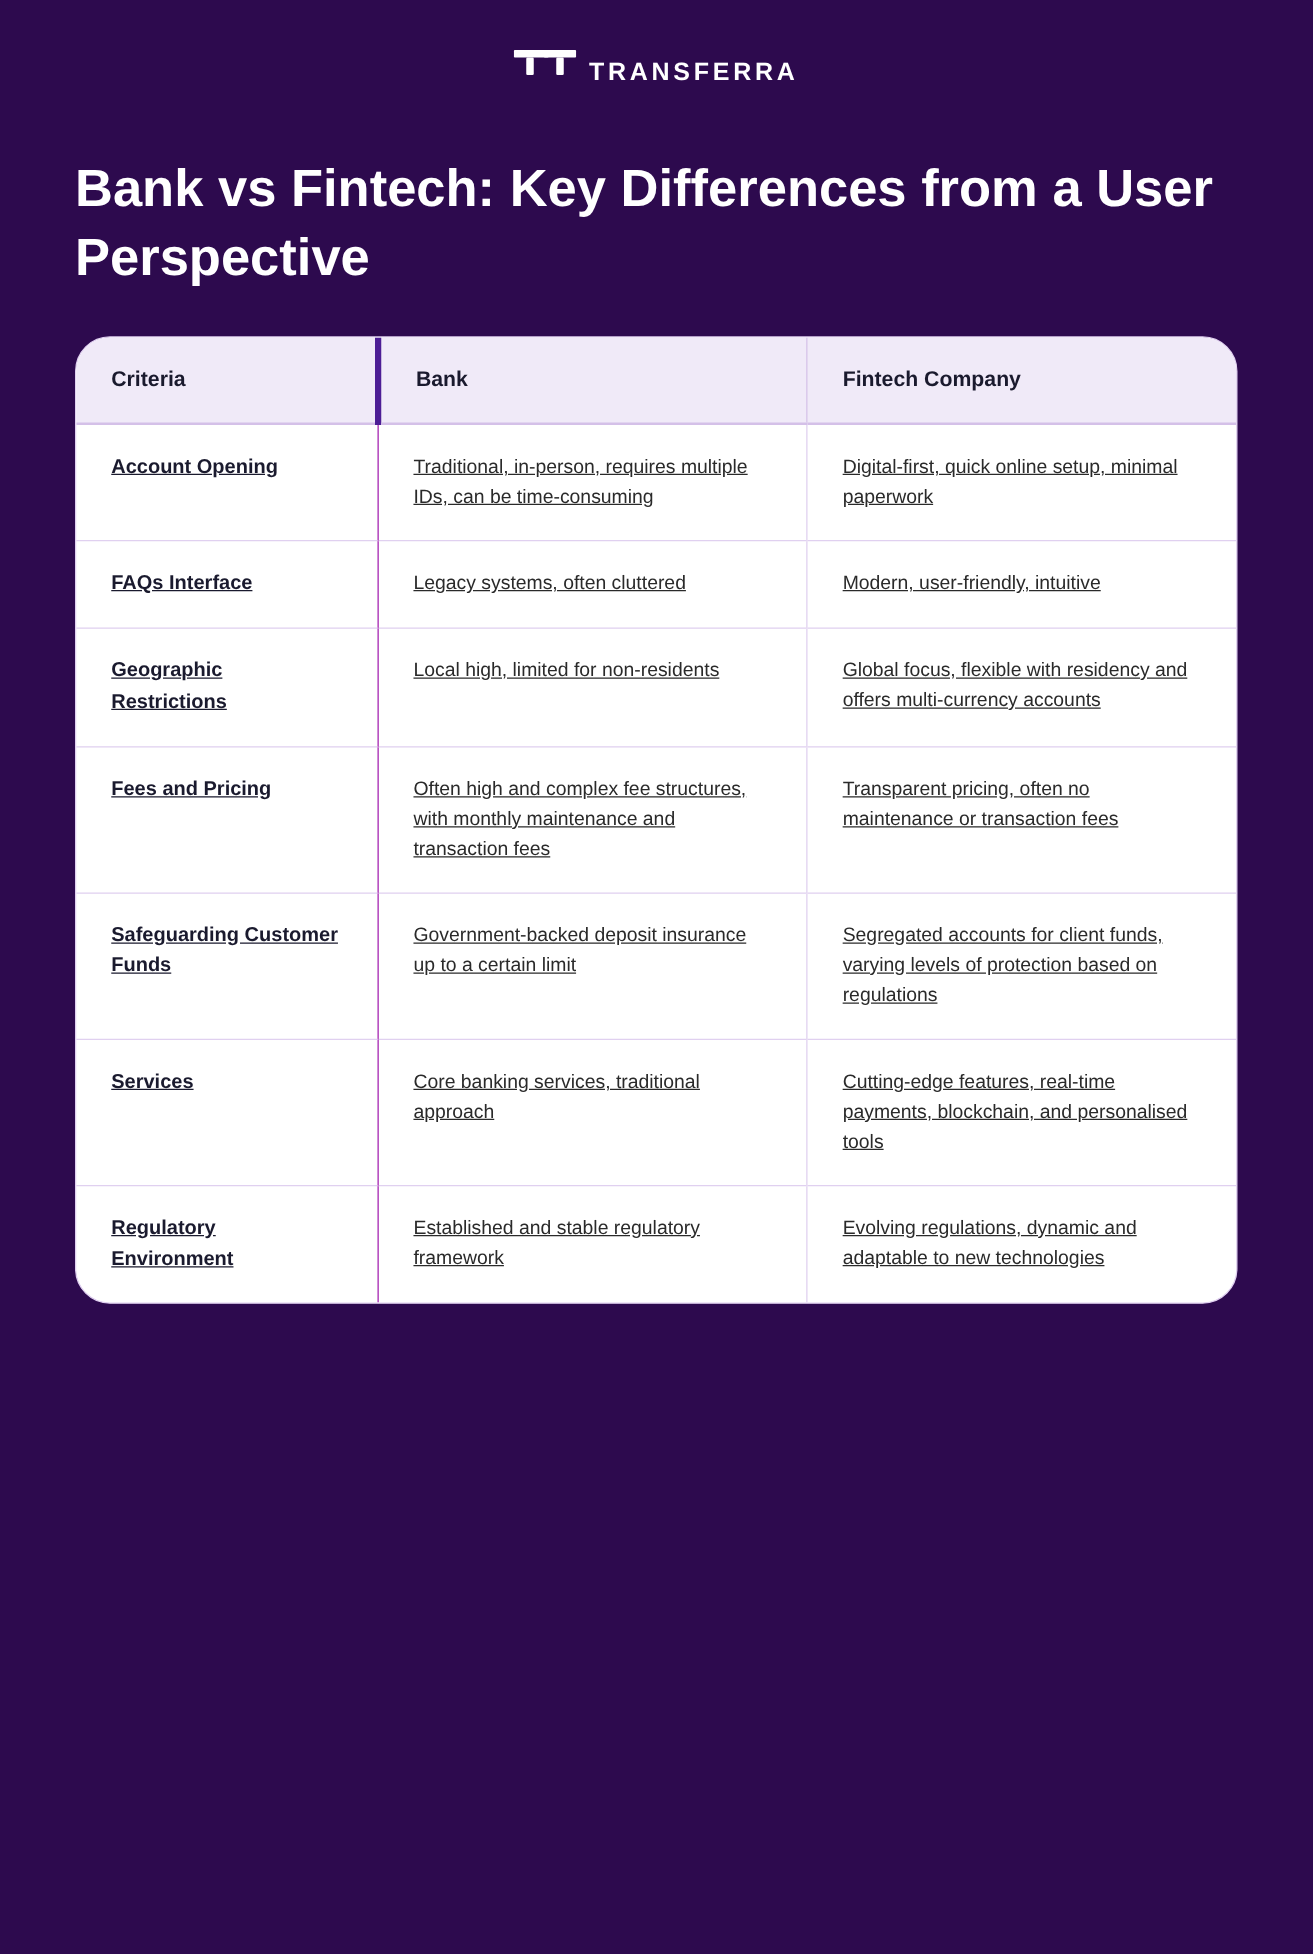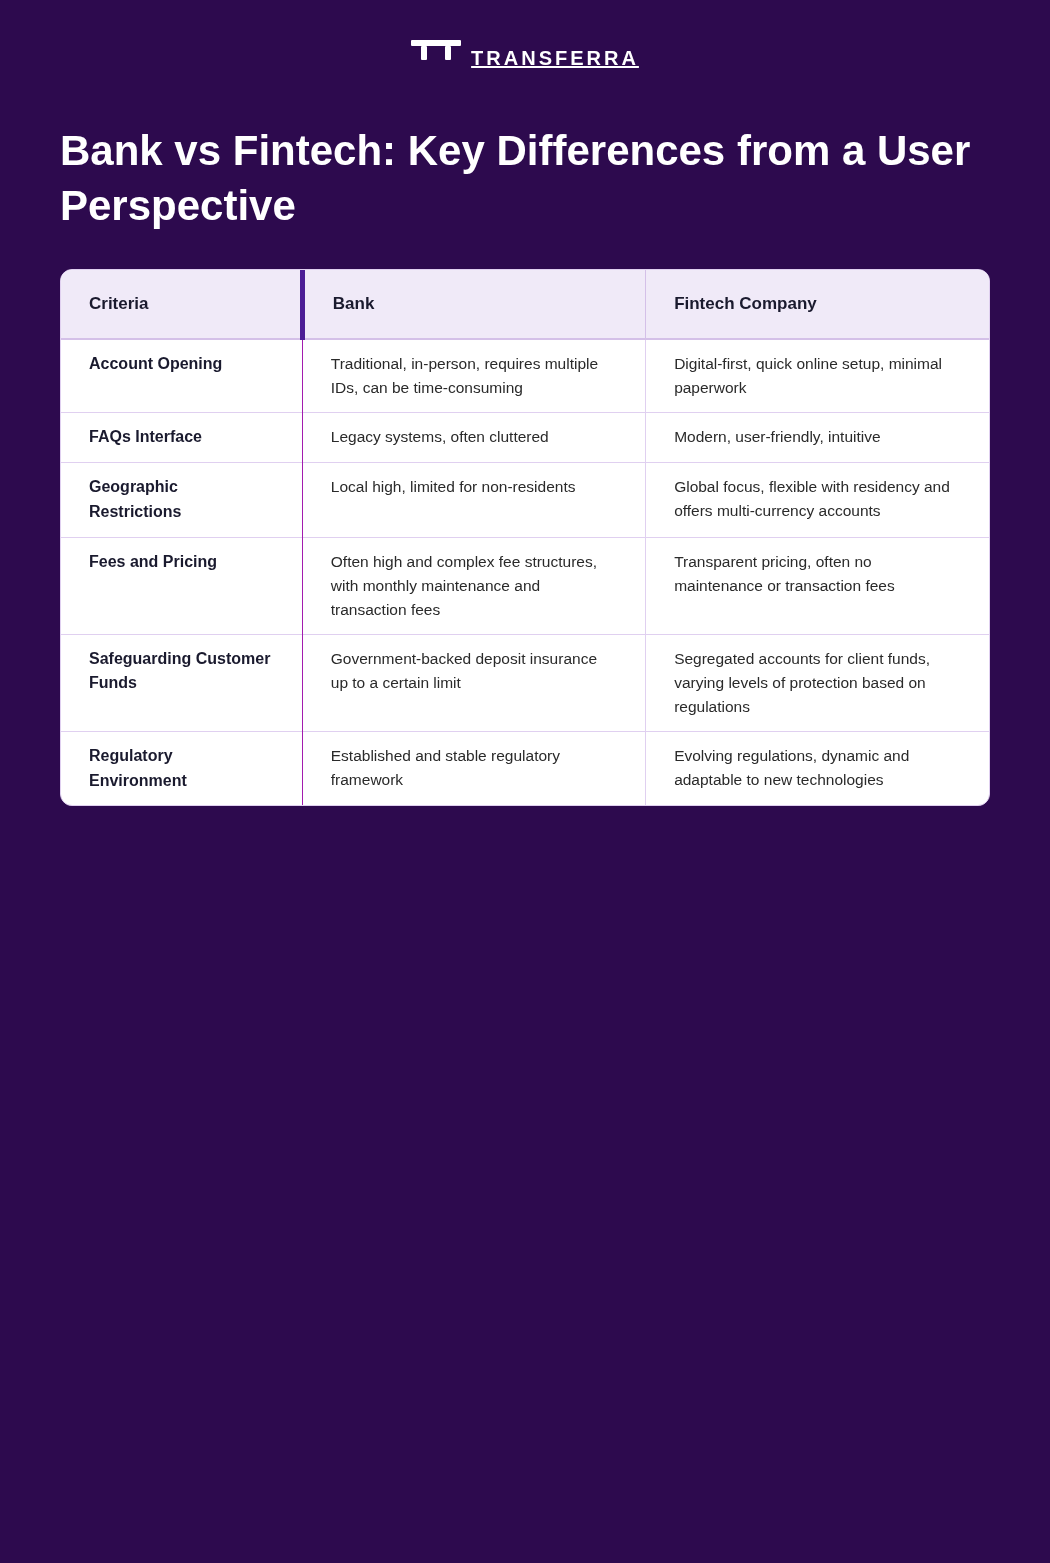--- a/index.html
+++ b/index.html
@@ -41,36 +41,35 @@
     .logo-icon svg {
       fill: white;
     }
 
     .logo-text {
       color: white;
       font-size: 20px;
       font-weight: 700;
       letter-spacing: 3px;
       text-transform: uppercase;
-      text-decoration: underline;
     }
 
     .page-title {
       color: white;
       font-size: 42px;
       font-weight: 700;
       margin-bottom: 36px;
       width: 100%;
       line-height: 1.3;
     }
 
     .table-container {
       width: 100%;
       background: white;
-      border-radius: 12px;
+      border-radius: 28px;
       overflow: hidden;
       border: 1px solid #e0d0f0;
     }
 
     table {
       width: 100%;
       border-collapse: collapse;
     }
 
     thead tr {
@@ -102,25 +101,26 @@
 
     tbody tr {
       border-bottom: 1px solid #e0d0f0;
     }
 
     tbody tr:last-child {
       border-bottom: none;
     }
 
     tbody td {
-      padding: 12px 28px;
+      padding: 22px 28px;
       vertical-align: top;
       font-size: 15.5px;
       line-height: 1.55;
       color: #2a2a2a;
+      text-decoration: underline;
     }
 
     tbody td:first-child {
       font-weight: 700;
       color: #1a1a2e;
       font-size: 16px;
     }
 
     tbody td:nth-child(2) {
       border-left: 1px solid #a21caf;
@@ -186,19 +186,24 @@
           <td>Fees and Pricing</td>
           <td>Often high and complex fee structures, with monthly maintenance and transaction fees</td>
           <td>Transparent pricing, often no maintenance or transaction fees</td>
         </tr>
         <tr>
           <td>Safeguarding Customer Funds</td>
           <td>Government-backed deposit insurance up to a certain limit</td>
           <td>Segregated accounts for client funds, varying levels of protection based on regulations</td>
         </tr>
         <tr>
+          <td>Services</td>
+          <td>Core banking services, traditional approach</td>
+          <td>Cutting-edge features, real-time payments, blockchain, and personalised tools</td>
+        </tr>
+        <tr>
           <td>Regulatory Environment</td>
           <td>Established and stable regulatory framework</td>
           <td>Evolving regulations, dynamic and adaptable to new technologies</td>
         </tr>
       </tbody>
   </table>
 </div>
 
 </body></html>

